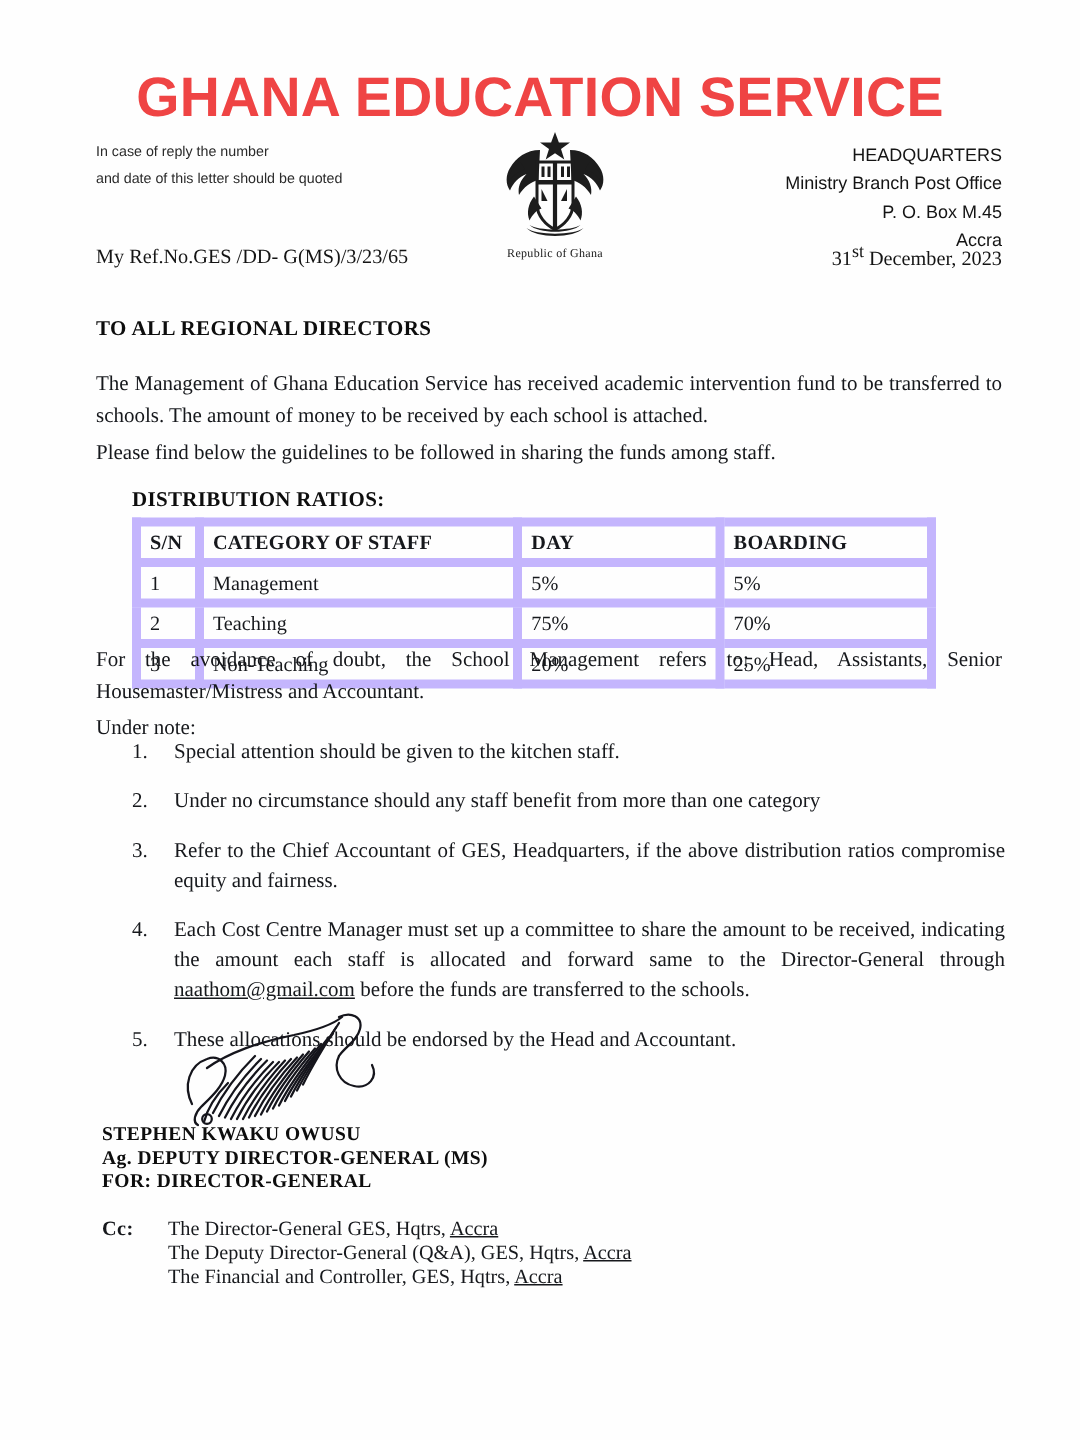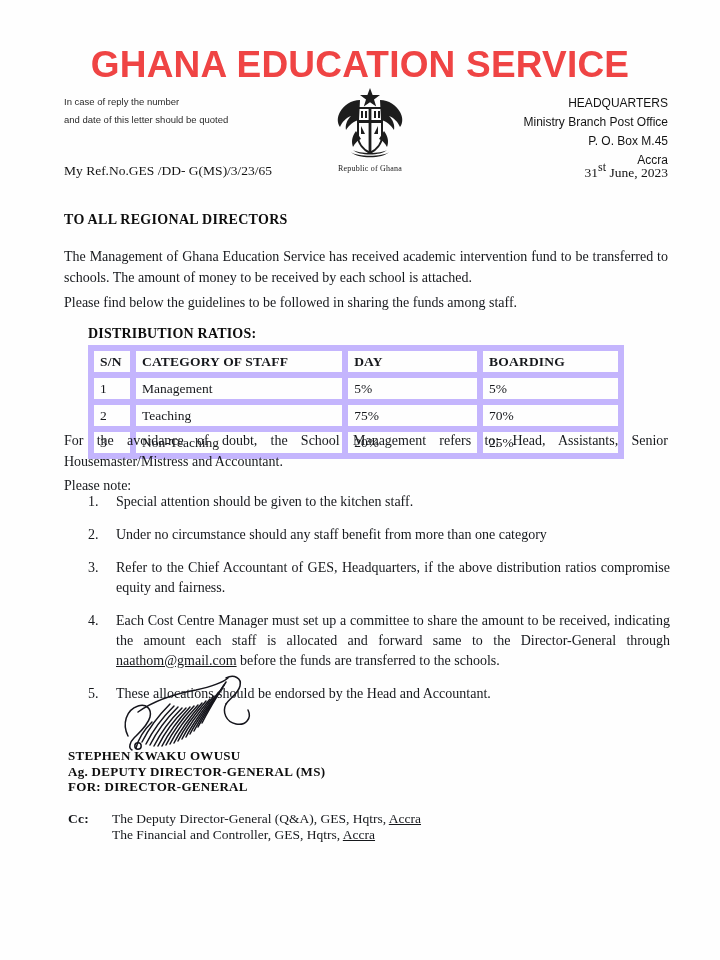--- a/index.html
+++ b/index.html
@@ -269,21 +269,21 @@
     <div class="crest-caption">Republic of Ghana</div>
   </div>
 
   <div class="address">
     <div>HEADQUARTERS</div>
     <div>Ministry Branch Post Office</div>
     <div>P. O. Box M.45</div>
     <div>Accra</div>
   </div>
 
-  <div class="date-line"><span>31</span><sup>st</sup><span> June, 2023</span></div>
+  <div class="date-line"><span>31</span><sup>st</sup><span> December, 2023</span></div>
 
   <div class="ref-line">My Ref.No.GES /DD- G(MS)/3/23/65</div>
   <div class="salutation">TO ALL REGIONAL DIRECTORS</div>
 
   <div class="body-block" id="para-guidelines">Please find below the guidelines to be followed in sharing the funds among staff.</div>
   <div class="body-block" id="para-intro">The Management of Ghana Education Service has received academic intervention fund to be transferred to schools. The amount of money to be received by each school is attached.</div>
 
   <div class="table-section">
     <div class="table-title">DISTRIBUTION RATIOS:</div>
     <table class="ratios">
@@ -318,21 +318,21 @@
           <td>3</td>
           <td>Non-Teaching</td>
           <td>20%</td>
           <td>25%</td>
         </tr>
       </tbody>
     </table>
   </div>
 
   <div class="body-block" id="para-avoidance">For the avoidance of doubt, the School Management refers to; Head, Assistants, Senior Housemaster/Mistress and Accountant.</div>
-  <div class="body-block" id="para-pleasenote">Please note:</div>
+  <div class="body-block" id="para-pleasenote">Under note:</div>
 
   <ol class="notes-list">
     <li>
       <span class="num">1.</span><span>Special attention should be given to the kitchen staff.</span>
     </li>
     <li>
       <span class="num">2.</span><span>Under no circumstance should any staff benefit from more than one category</span>
     </li>
     <li>
       <span class="num">3.</span><span>Refer to the Chief Accountant of GES, Headquarters, if the above distribution ratios compromise equity and fairness.</span>
@@ -374,18 +374,19 @@
 
   <div class="sign-block">
     <div>STEPHEN KWAKU OWUSU</div>
     <div>Ag. DEPUTY DIRECTOR-GENERAL (MS)</div>
     <div>FOR: DIRECTOR-GENERAL</div>
   </div>
 
   <div class="cc-block">
     <span class="cc-label">Cc:</span>
     <div class="cc-items">
+      <div><span>The Director-General GES, Hqtrs, </span><span class="u">Accra</span></div>
       <div><span>The Deputy Director-General (Q&amp;A), GES, Hqtrs, </span><span class="u">Accra</span></div>
       <div><span>The Financial and Controller, GES, Hqtrs, </span><span class="u">Accra</span></div>
     </div>
   </div>
 
 </div>
 
 </body></html>

